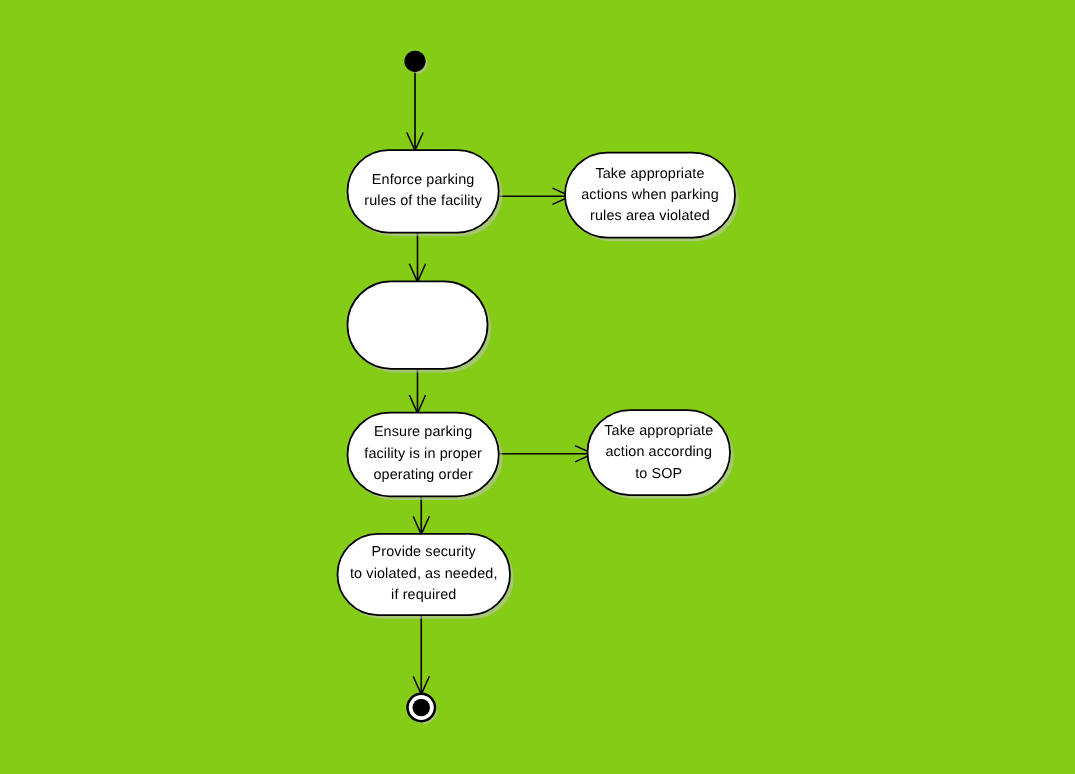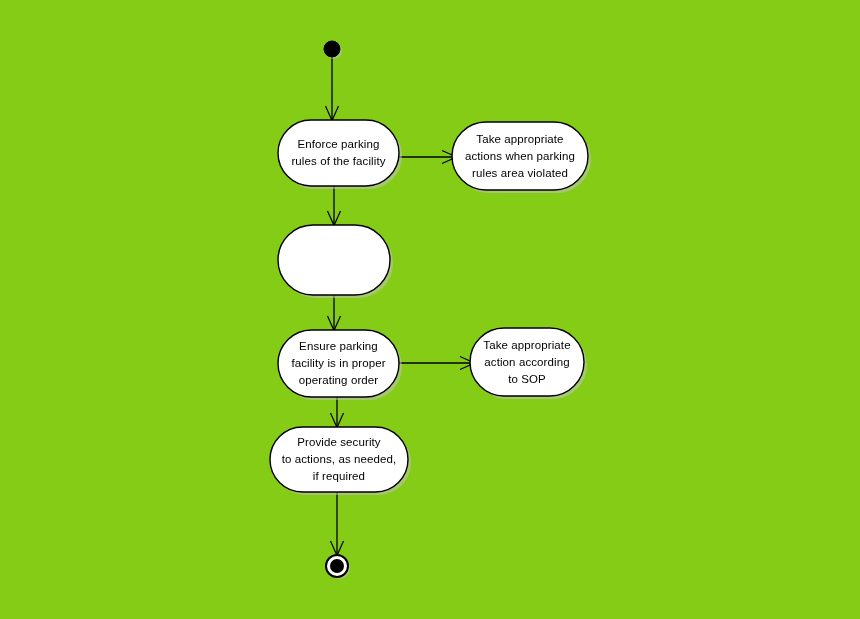--- a/index.html
+++ b/index.html
@@ -131,16 +131,16 @@
 
   <div class="node-label" style="left:278px; top:330px; width:121px; height:67px;">Ensure parking
 facility is in proper
 operating order</div>
 
   <div class="node-label" style="left:470px; top:328px; width:114px; height:68px;">Take appropriate
 action according
 to SOP</div>
 
   <div class="node-label" style="left:268px; top:427px; width:142px; height:65px;">Provide security
-to actions, as needed,
+to violated, as needed,
 if required</div>
 
 </div>
 
 </body></html>

